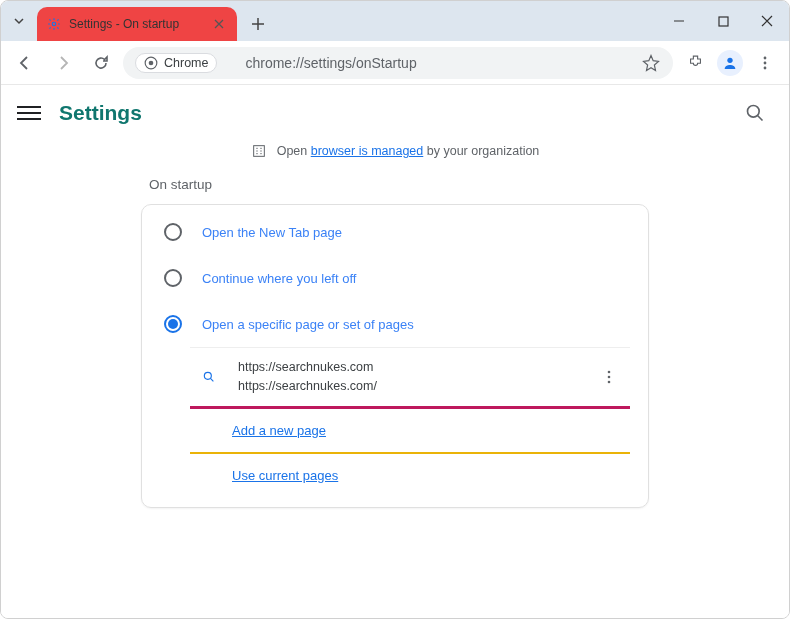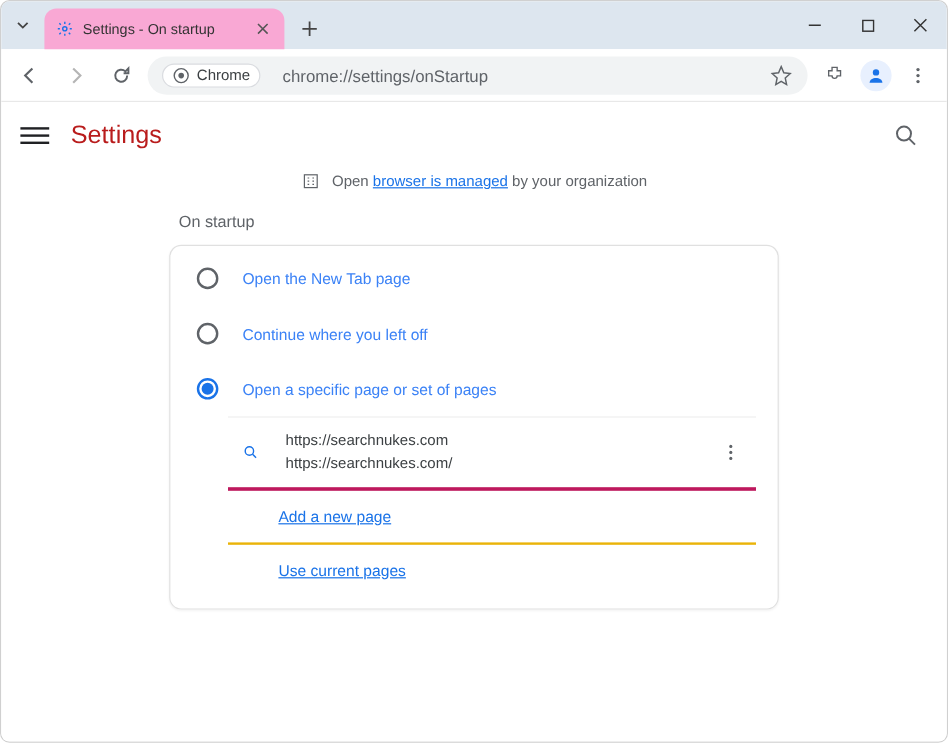--- a/index.html
+++ b/index.html
@@ -1,45 +1,45 @@
 <!DOCTYPE html>
 <html><head>
 <meta charset="utf-8">
 <style>
 * { margin: 0; padding: 0; box-sizing: border-box; font-family: "Segoe UI", Arial, sans-serif; }
 body { width: 790px; height: 619px; background: #fff; position: relative; overflow: hidden; border: 1px solid #d0d0d0; border-radius: 8px; }
 
 
 .titlebar { height: 40px; display: flex; align-items: flex-end; background: #dde6ef; }
 .tab-dropdown { width: 36px; height: 40px; display:flex; align-items:center; justify-content:center; color:#444; }
-.tab { display:flex; align-items:center; gap:8px; background:#f9a8d4; border-radius:10px 10px 0 0; padding: 0 10px; height: 34px; margin-top:6px; min-width: 200px; position:relative; }
+.tab { display:flex; align-items:center; gap:8px; background:#ef4444; border-radius:10px 10px 0 0; padding: 0 10px; height: 34px; margin-top:6px; min-width: 200px; position:relative; }
 .tab .tab-title { font-size: 12px; color:#333; flex:1; white-space:nowrap; overflow:hidden; text-overflow:ellipsis; }
 .tab .close { width:16px; height:16px; display:flex; align-items:center; justify-content:center; color:#555; }
 .newtab { width:30px; height:30px; display:flex; align-items:center; justify-content:center; color:#444; margin-left:6px; margin-bottom:2px; }
 .titlebar-spacer { flex:1; }
 .win-controls { display:flex; gap:0; }
 .win-btn { width:44px; height:40px; display:flex; align-items:center; justify-content:center; color:#333; }
 
 
 .toolbar { height: 44px; display:flex; align-items:center; gap:6px; padding: 0 8px; background:#fff; border-bottom: 1px solid #e8e8e8;}
 .tbtn { width:32px; height:32px; display:flex; align-items:center; justify-content:center; color:#555; border-radius:50%; }
 .tbtn.disabled { color:#b5b5b5; }
-.omnibox { flex:1; display:flex; align-items:center; gap:18px; height:32px; border-radius:16px; background:#f1f3f4; padding: 0 12px; }
+.omnibox { flex:1; display:flex; align-items:center; gap:28px; height:32px; border-radius:16px; background:#f1f3f4; padding: 0 12px; }
 .site-chip { display:flex; align-items:center; gap:6px; font-size: 12.5px; color:#3c4043; background:#fff; padding: 2px 8px; border-radius: 12px; border:1px solid #dadce0;}
 .omni-text { font-size: 14px; color:#5f6368; flex:1; }
 .omni-icon { width:20px; height:20px; display:flex; align-items:center; justify-content:center; color:#5f6368;}
 .avatar { width:26px; height:26px; border-radius:50%; background:#e8f0fe; display:flex; align-items:center; justify-content:center; color:#1a73e8; }
 .menu3 { width:32px; height:32px; display:flex; align-items:center; justify-content:center; color:#5f6368;}
 
 
 .content { position:absolute; top:84px; left:0; right:0; bottom:0; background:#fff; }
 .appbar { display:flex; align-items:center; height:56px; padding: 0 16px; gap: 18px; }
 .hamburger { width:24px; display:flex; flex-direction:column; gap:4px; }
 .hamburger span { height:2px; background:#202124; display:block; }
-.app-title { font-size: 21px; color:#b91c1c; font-weight:400; }
+.app-title { font-size: 21px; color:#0f766e; font-weight:700; }
 .search-btn { margin-left:auto; width:36px; height:36px; display:flex; align-items:center; justify-content:center; color:#5f6368; }
 
 .managed { text-align:center; font-size:12.5px; color:#5f6368; margin: 2px 0 18px; display:flex; justify-content:center; align-items:center; gap:10px;}
 .managed a { color:#1a73e8; }
 
 .section { width: 508px; margin: 0 auto; }
 .section-title { font-size:13.5px; color:#5f6368; margin: 0 0 12px 8px; font-weight:500;}
 .card { border:1px solid #e0e0e0; border-radius:10px; box-shadow: 0 1px 2px rgba(0,0,0,0.05); padding: 4px 0 10px; }
 .radio-row { display:flex; align-items:center; gap:20px; padding: 14px 22px; font-size:13px; color:#3b82f6; }
 .radio-outer { width:18px; height:18px; border-radius:50%; border:2px solid #5f6368; display:flex; align-items:center; justify-content:center; flex:none;}

